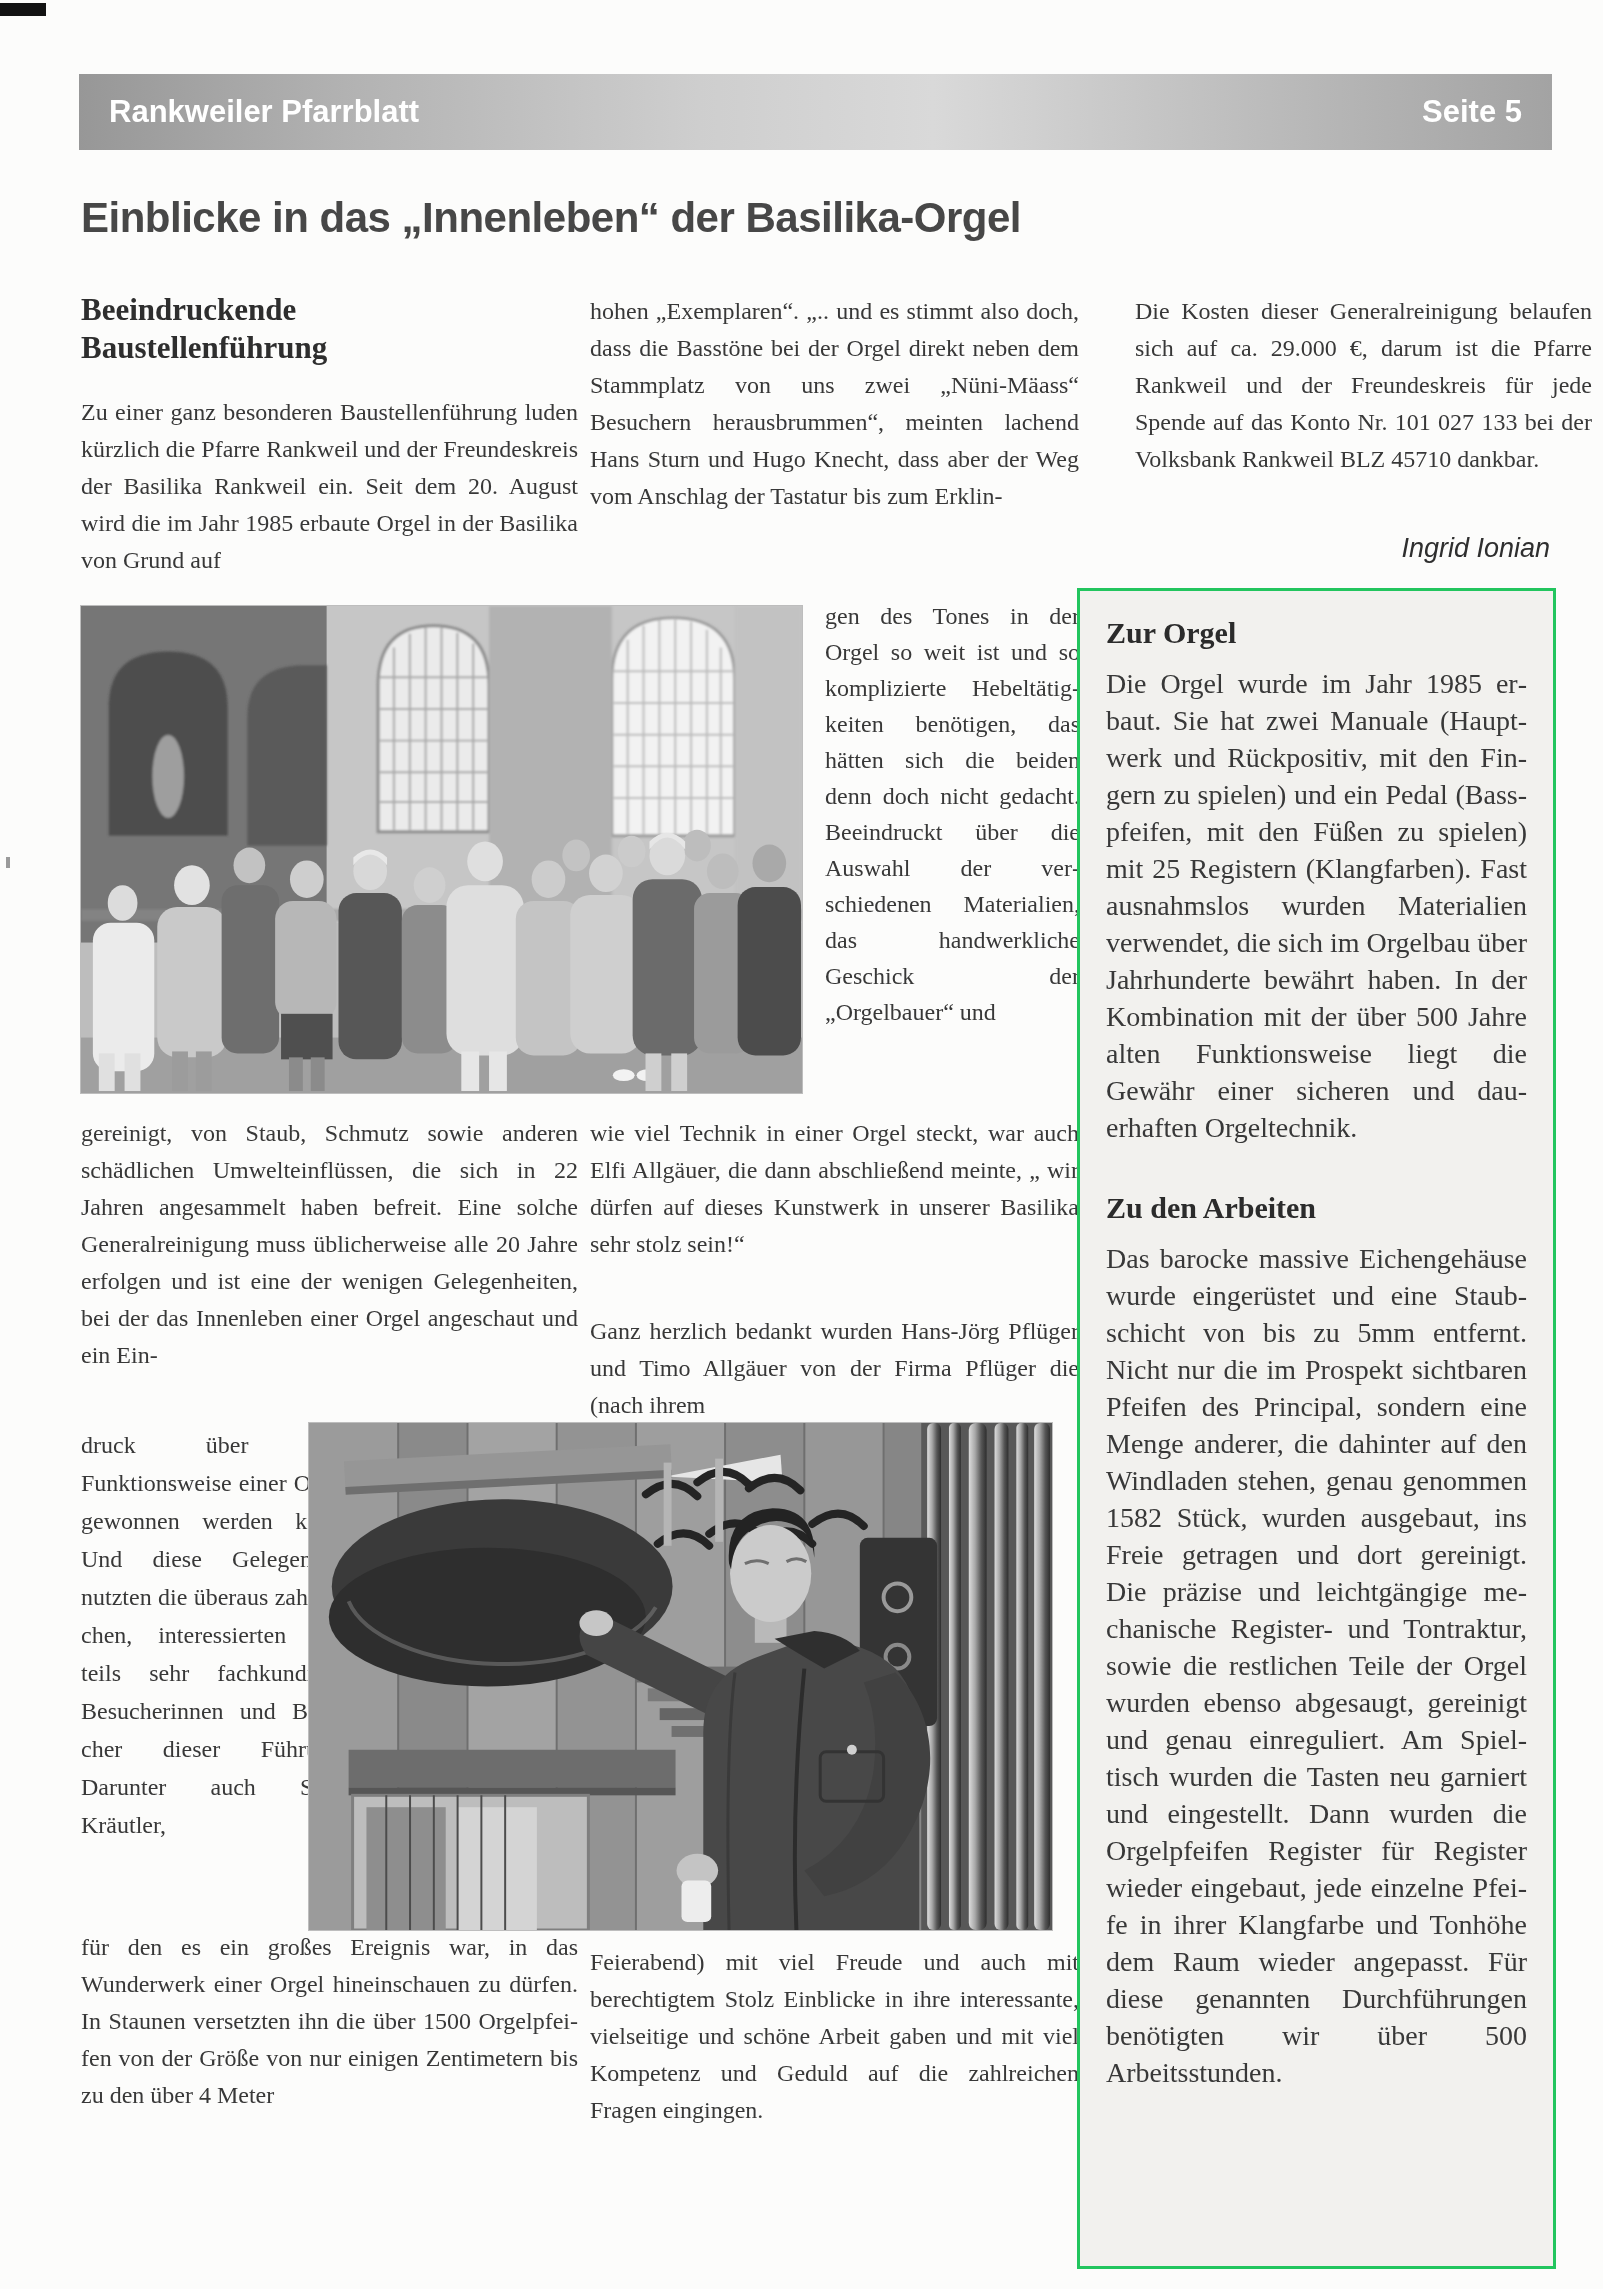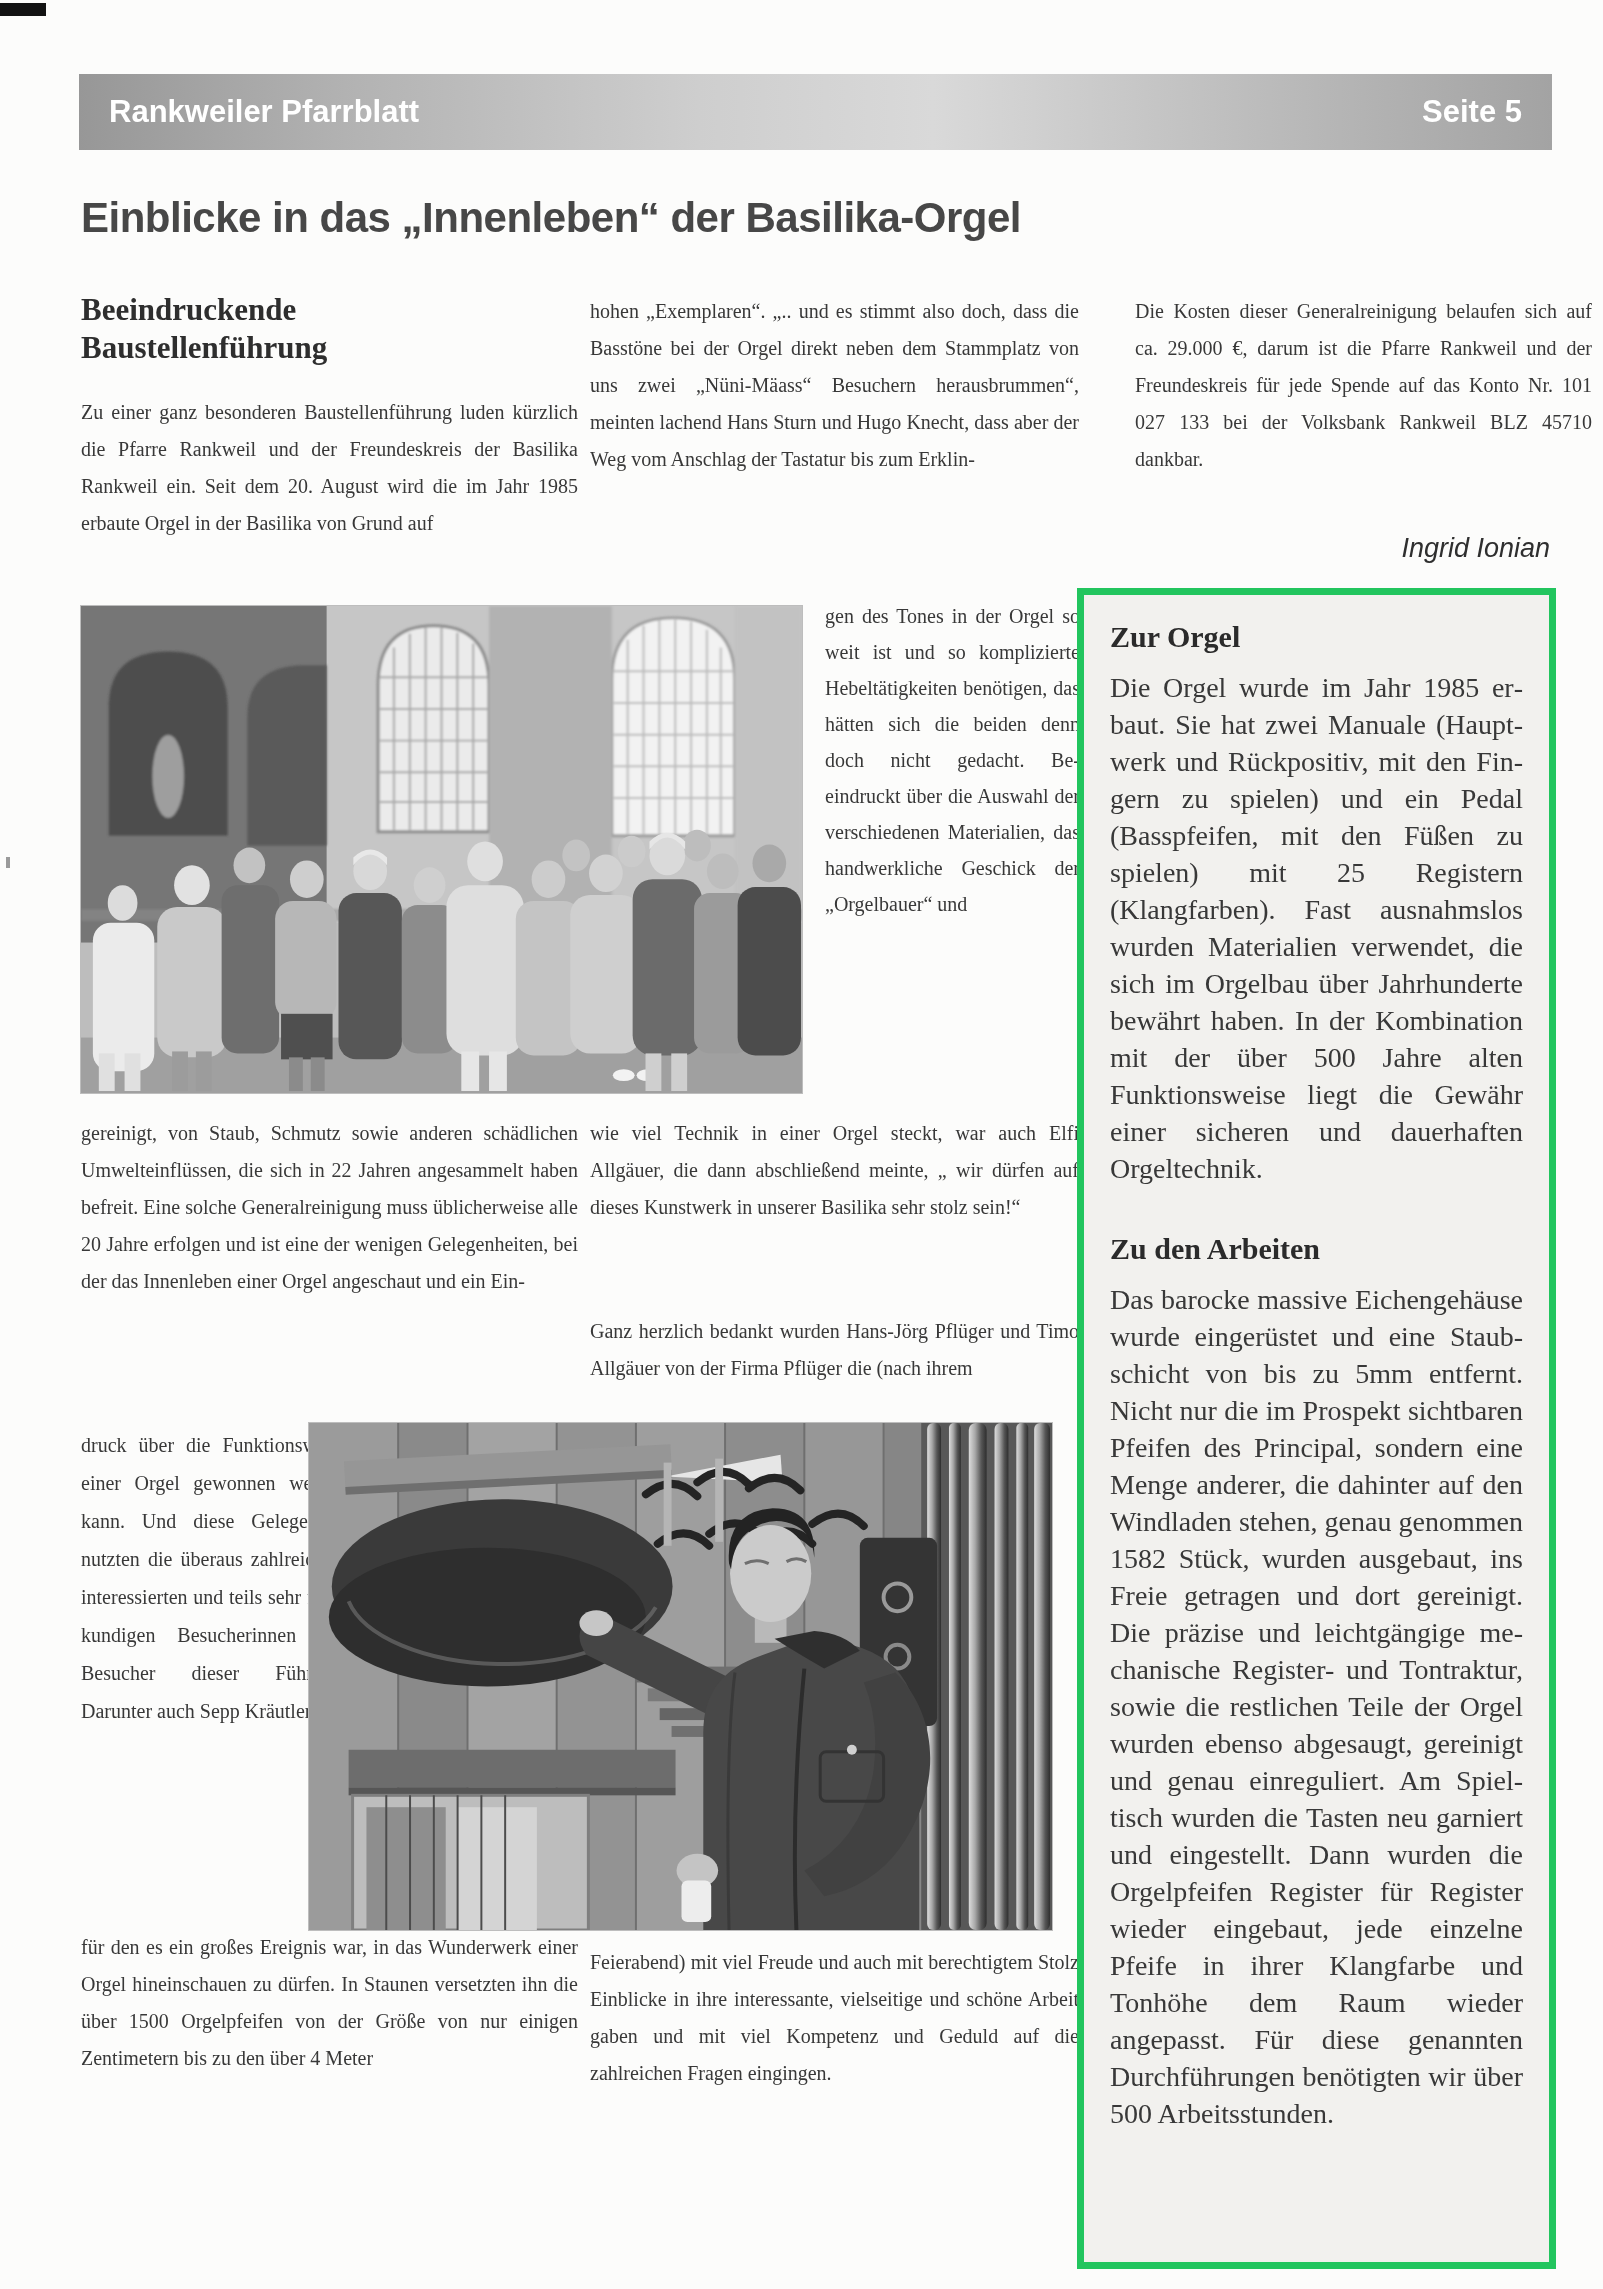--- a/index.html
+++ b/index.html
@@ -18,38 +18,38 @@
   }
   .headline{
     position:absolute;left:81px;top:194px;margin:0;
     font-family:"Liberation Sans", sans-serif;font-weight:bold;font-size:42px;color:#474747;
     letter-spacing:-0.5px;white-space:nowrap;
   }
   .subhead{
     position:absolute;left:81px;top:291px;width:376px;margin:0;
     font-size:31px;line-height:38px;font-weight:bold;color:#2e2e2e;
   }
-  .tb{position:absolute;margin:0;font-size:20px;line-height:37px;text-align:justify;hyphens:manual;}
+  .tb{position:absolute;margin:0;font-size:24px;line-height:37px;text-align:justify;hyphens:manual;}
   .lp1{left:81px;top:394px;width:497px;}
   .lp2{left:81px;top:1115px;width:497px;}
   .lp3{left:81px;top:1426px;width:267px;line-height:38px;}
   .lp4{left:81px;top:1929px;width:497px;}
   .mp1{left:590px;top:293px;width:489px;}
   .mp2{left:825px;top:598px;width:255px;line-height:36px;}
   .mp3{left:590px;top:1115px;width:489px;}
   .mp4{left:590px;top:1313px;width:489px;}
   .mp5{left:590px;top:1944px;width:489px;}
   .rp1{left:1087px;top:293px;width:457px;margin-left:48px;}
   .byline{
     position:absolute;left:1093px;top:533px;width:457px;margin:0;text-align:right;
     font-family:"Liberation Sans", sans-serif;font-style:italic;font-size:27px;color:#2f2f2f;
   }
   .infobox{
     position:absolute;left:1077px;top:588px;width:479px;height:1681px;box-sizing:border-box;
-    border:7px solid #22c55e;background:#f2f1ee;padding:24px 26px;
+    border:3px solid #22c55e;background:#f2f1ee;padding:24px 26px;
   }
   .infobox h3{margin:0 0 14px 0;font-size:30px;line-height:36px;color:#2b2b2b;}
   .infobox h3.second{margin-top:44px;}
   .infobox p{margin:0;font-size:28px;line-height:37px;text-align:justify;hyphens:manual;}
   .photo{position:absolute;margin:0;outline:1px solid #bdbdbd;}
   .photo1{left:81px;top:606px;width:721px;height:487px;}
   .photo2{left:309px;top:1423px;width:743px;height:507px;}
   .photo svg{display:block;width:100%;height:100%;}
 </style>
 </head>

